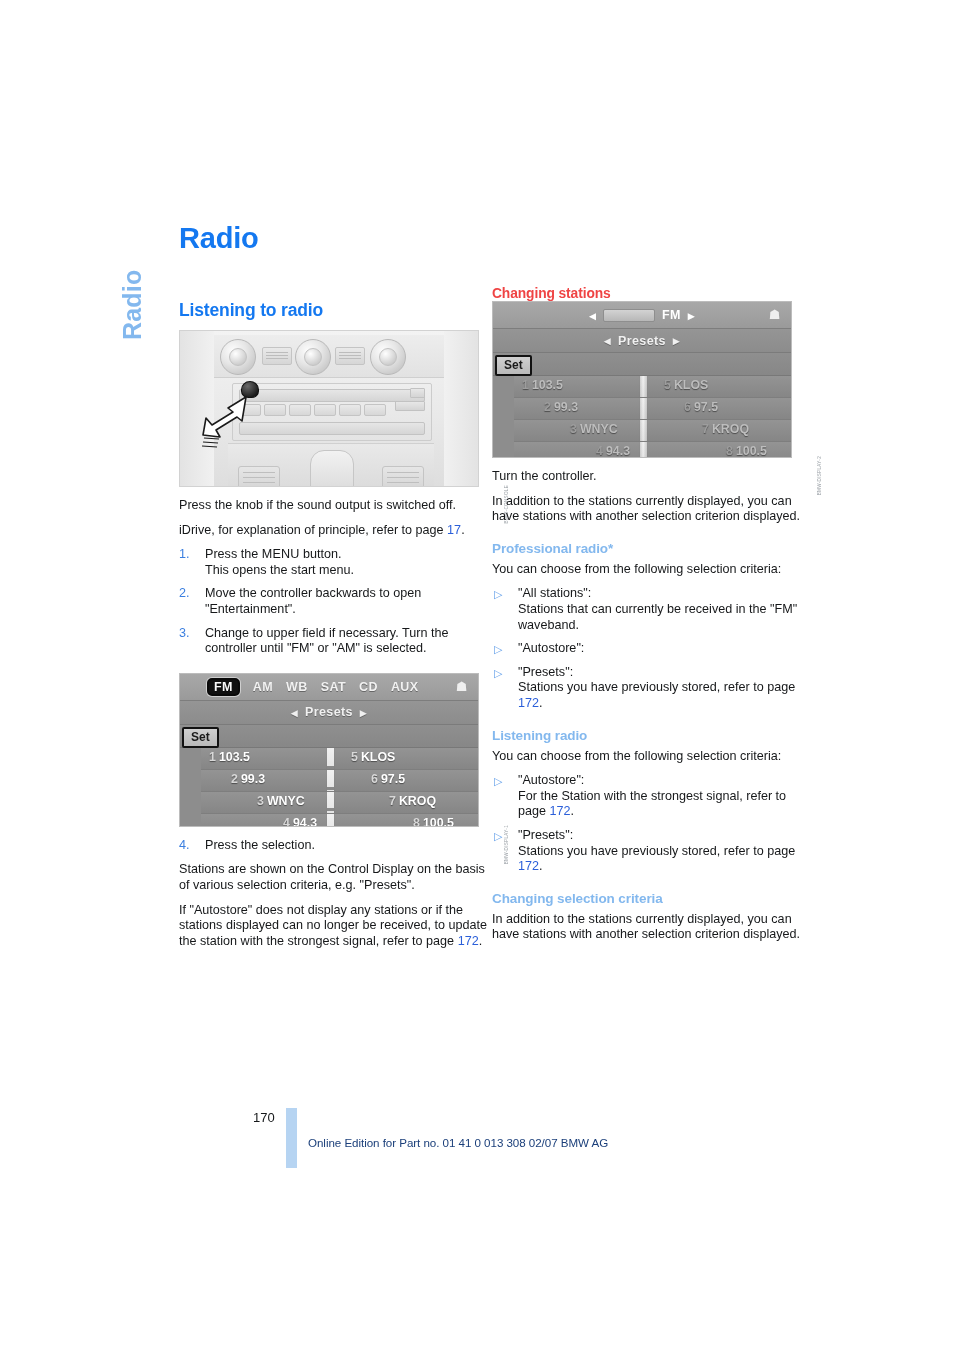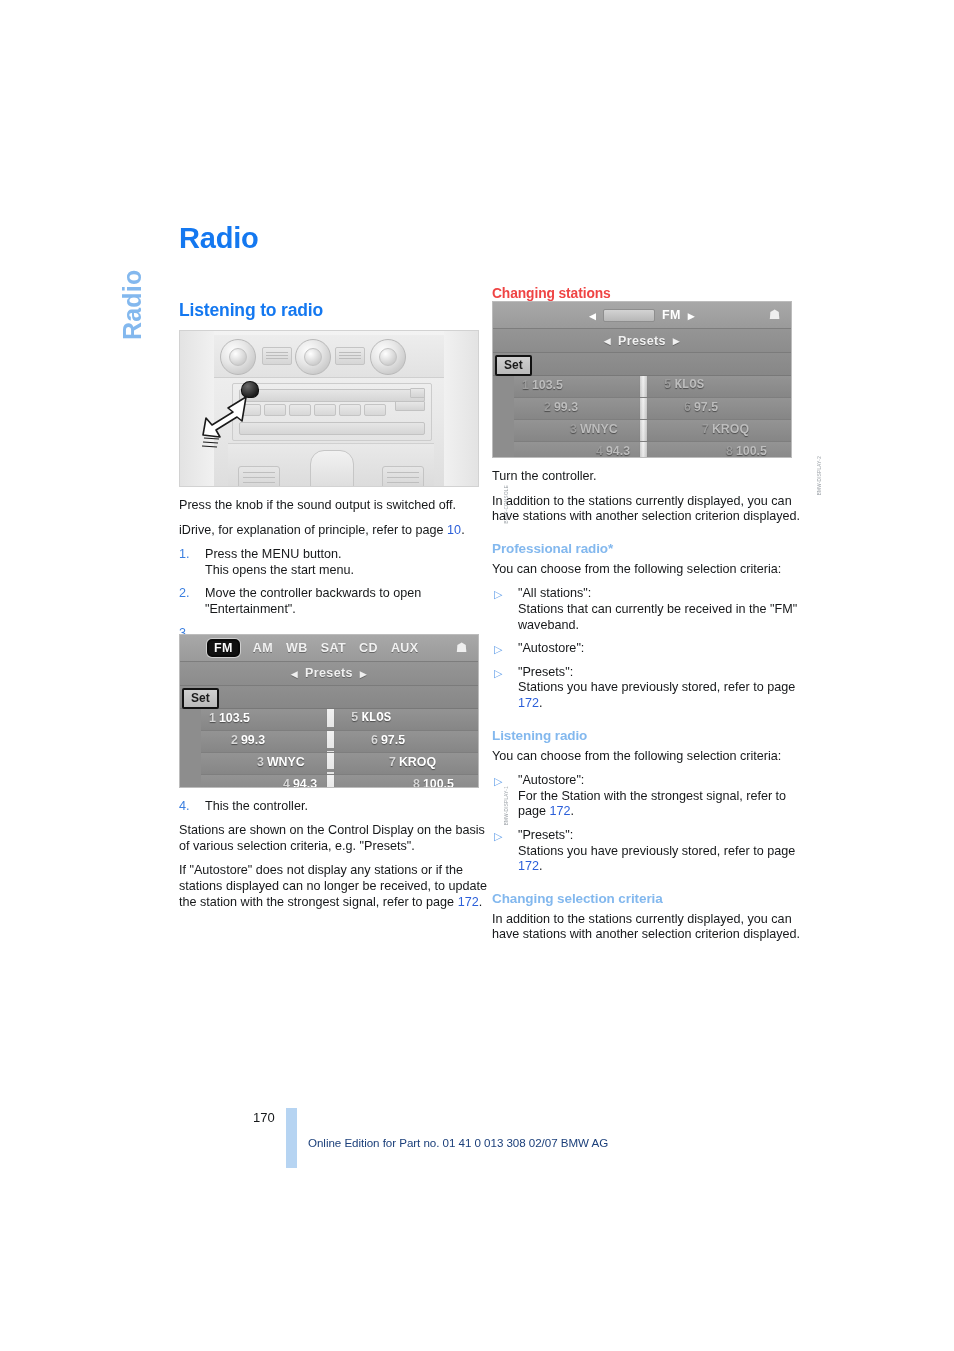--- a/index.html
+++ b/index.html
@@ -242,21 +242,21 @@
   .cellL,.cellR{
     position:absolute;top:2px;font-size:12.4px;font-weight:bold;
     text-shadow:0 1px 1px rgba(0,0,0,.45);white-space:nowrap;
   }
   .cellL{left:8px;} .cellR{left:156px;}
   .cell-idx{color:#d8d8d8;font-weight:bold;margin-right:3px;}
   .cell-val{color:#ffffff;}
   .id-row.dim .cell-idx{color:#9d9d9d;}
   .id-row.dim .cell-val{color:#bdbdbd;}
   .indent1{left:8px;} .indent2{left:30px;} .indent3{left:56px;} .indent4{left:82px;}
-  .rindent1{left:150px;font-family:Liberation Mono, monospace;} .rindent2{left:170px;} .rindent3{left:188px;} .rindent4{left:212px;}
+  .rindent1{left:150px;} .rindent2{left:170px;} .rindent3{left:188px;} .rindent4{left:212px;}
   .scroll-thumb{
     position:absolute;left:146px;top:0;width:7px;height:84px;
     background:linear-gradient(90deg,#cfcfcf,#f2f2f2 45%,#c9c9c9);
     border-left:1px solid #8a8a8a;border-right:1px solid #8a8a8a;
   }
   .scroll-thumb.split{
     background:repeating-linear-gradient(180deg,#f0f0f0 0 18px,#8f8f8f 18px 21px);
   }
 
   
@@ -341,31 +341,31 @@
             <line x1="1" y1="51" x2="16" y2="52"></line>
             <line x1="0" y1="55" x2="15" y2="56"></line>
           </g>
         </svg>
       </div>
       <div class="fig-cap">BMW-CONSOLE</div>
     </div>
 
     <p>Press the knob if the sound output is switched off.</p>
 
-    <p><span>iDrive, for explanation of principle, refer to page </span><span class="blue">10</span><span>.</span></p>
+    <p><span>iDrive, for explanation of principle, refer to page </span><span class="blue">17</span><span>.</span></p>
 
     <ol class="steps">
       <li>
         <span class="num">1.</span><span>Press the </span><span class="kbd">MENU</span><span> button.</span><br><span>This opens the start menu.</span>
       </li>
       <li>
         <span class="num">2.</span><span>Move the controller backwards to open "Entertainment".</span>
       </li>
       <li>
-        <span class="num">3.</span>
+        <span class="num">3.</span><span>Change to upper field if necessary. Turn the controller until "FM" or "AM" is selected.</span>
       </li>
     </ol>
 
     <div class="sp-sm"></div>
 
     <div class="figure">
       <div class="idrive small">
         <div class="id-top">
           <div class="id-tabs">
             <span class="t sel">FM</span>
@@ -403,21 +403,21 @@
             <span class="cellL indent4"><span class="cell-idx">4</span><span class="cell-val">94.3</span></span>
             <span class="cellR rindent4"><span class="cell-idx">8</span><span class="cell-val">100.5</span></span>
           </div>
         </div>
       </div>
       <div class="fig-cap">BMW-DISPLAY-1</div>
     </div>
 
     <ol class="steps">
       <li>
-        <span class="num">4.</span><span>This the controller.</span>
+        <span class="num">4.</span><span>Press the selection.</span>
       </li>
     </ol>
 
     <p>Stations are shown on the Control Display on the basis of various selection criteria, e.g. "Presets".</p>
 
     <p><span>If "Autostore" does not display any stations or if the stations displayed can no longer be received, to update the station with the strongest signal, refer to page </span><span class="blue">172</span><span>.</span></p>
 
   </div>
 
   <div class="col" id="col-right">

